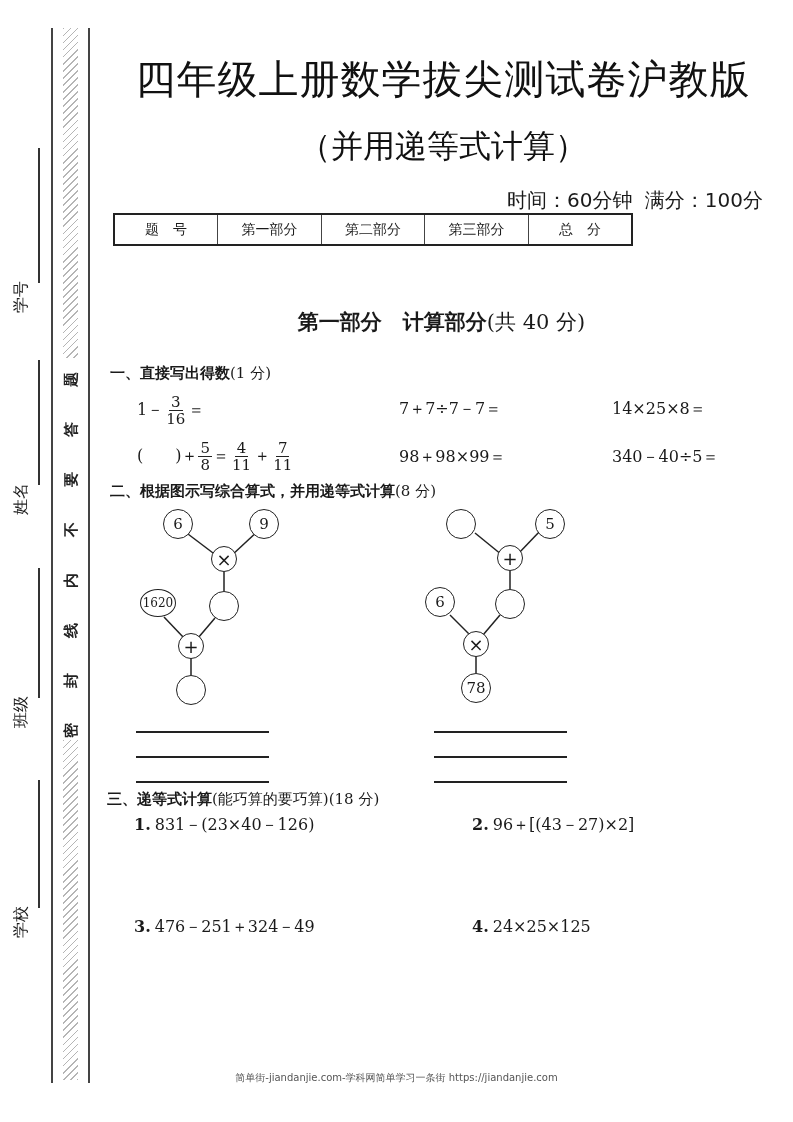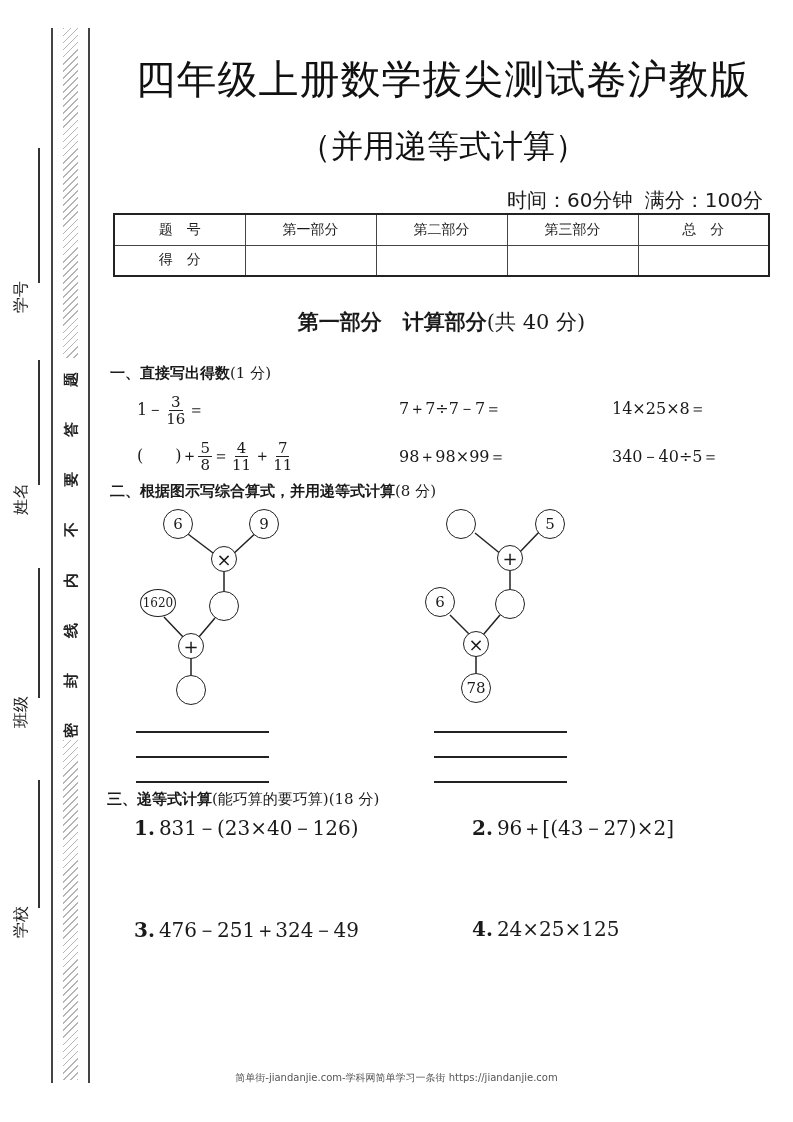--- a/index.html
+++ b/index.html
@@ -24,21 +24,21 @@
   .field-line { width: 1.5px; background: #333; margin-left: 20px; }
 
   
   .title { position: absolute; left: 118px; top: 52px; width: 650px; text-align: center;
            font-family: "DejaVu Sans", sans-serif; font-size: 40px; letter-spacing: 1px; color: #111; }
   .subtitle { position: absolute; left: 118px; top: 125px; width: 650px; text-align: center;
               font-family: "DejaVu Sans", sans-serif; font-size: 32px; color: #111; }
   .meta { position: absolute; right: 30px; top: 187px; font-family: "DejaVu Sans", sans-serif; font-size: 20px; }
 
   
-  table.score { position: absolute; left: 113px; top: 213px; width: 657px; border-collapse: collapse;
+  table.score { position: absolute; left: 113px; top: 213px; width: 520px; border-collapse: collapse;
                 border: 2px solid #222; font-size: 14px; }
   table.score td { border: 1px solid #444; height: 31px; text-align: center; }
   table.score td.cell { width: 20%; }
 
   
   .part-title { position: absolute; left: 113px; top: 308px; width: 657px; text-align: center;
                 font-family: "DejaVu Sans", sans-serif; font-size: 21px; font-weight: bold; }
   .part-title .light { font-weight: normal; font-family: "DejaVu Serif", serif; }
   .section { position: absolute; left: 110px; font-family: "DejaVu Sans", sans-serif; font-size: 15px; font-weight: bold; }
   .section .light { font-weight: normal; font-family: "DejaVu Serif", serif; }
@@ -51,21 +51,21 @@
   
   .diagram { position: absolute; width: 180px; height: 215px; }
   .diagram svg { position: absolute; left: 0; top: 0; }
   .node { position: absolute; border: 1.5px solid #222; border-radius: 50%; background: #fff;
           display: flex; align-items: center; justify-content: center; font-size: 15px; }
   .node.value { width: 30px; height: 30px; }
   .node.wide { width: 36px; height: 28px; font-size: 12px; }
   .node.op { width: 26px; height: 26px; font-size: 18px; font-family: "DejaVu Sans", sans-serif; }
   .answer-line { position: absolute; height: 1.5px; background: #222; width: 133px; }
 
-  .problem { position: absolute; font-size: 20px; white-space: nowrap; }
+  .problem { position: absolute; font-size: 16px; white-space: nowrap; }
   .problem .num-label { font-weight: bold; margin-right: 4px; }
 
   .footer { position: absolute; left: 0; width: 793px; top: 1071px; text-align: center;
             font-family: "DejaVu Sans", sans-serif; font-size: 10px; color: #555; }
 </style>
 </head>
 <body>
 
 <div>
   <div class="strip-line left"></div>
@@ -110,27 +110,20 @@
 </div>
 
 <table class="score">
   <tbody>
       <tr>
     <td class="cell">题　号</td>
     <td class="cell">第一部分</td>
     <td class="cell">第二部分</td>
     <td class="cell">第三部分</td>
     <td class="cell">总　分</td>
-  </tr>
-  <tr>
-    <td class="cell">得　分</td>
-    <td class="cell"></td>
-    <td class="cell"></td>
-    <td class="cell"></td>
-    <td class="cell"></td>
   </tr>
 </tbody>
   </table>
 
 <div class="part-title">
   <span>第一部分　计算部分</span><span class="light">(共 40 分)</span>
 </div>
 
 <div class="section" style="top:364px;">
   <span>一、直接写出得数</span><span class="light">(1 分)</span>

